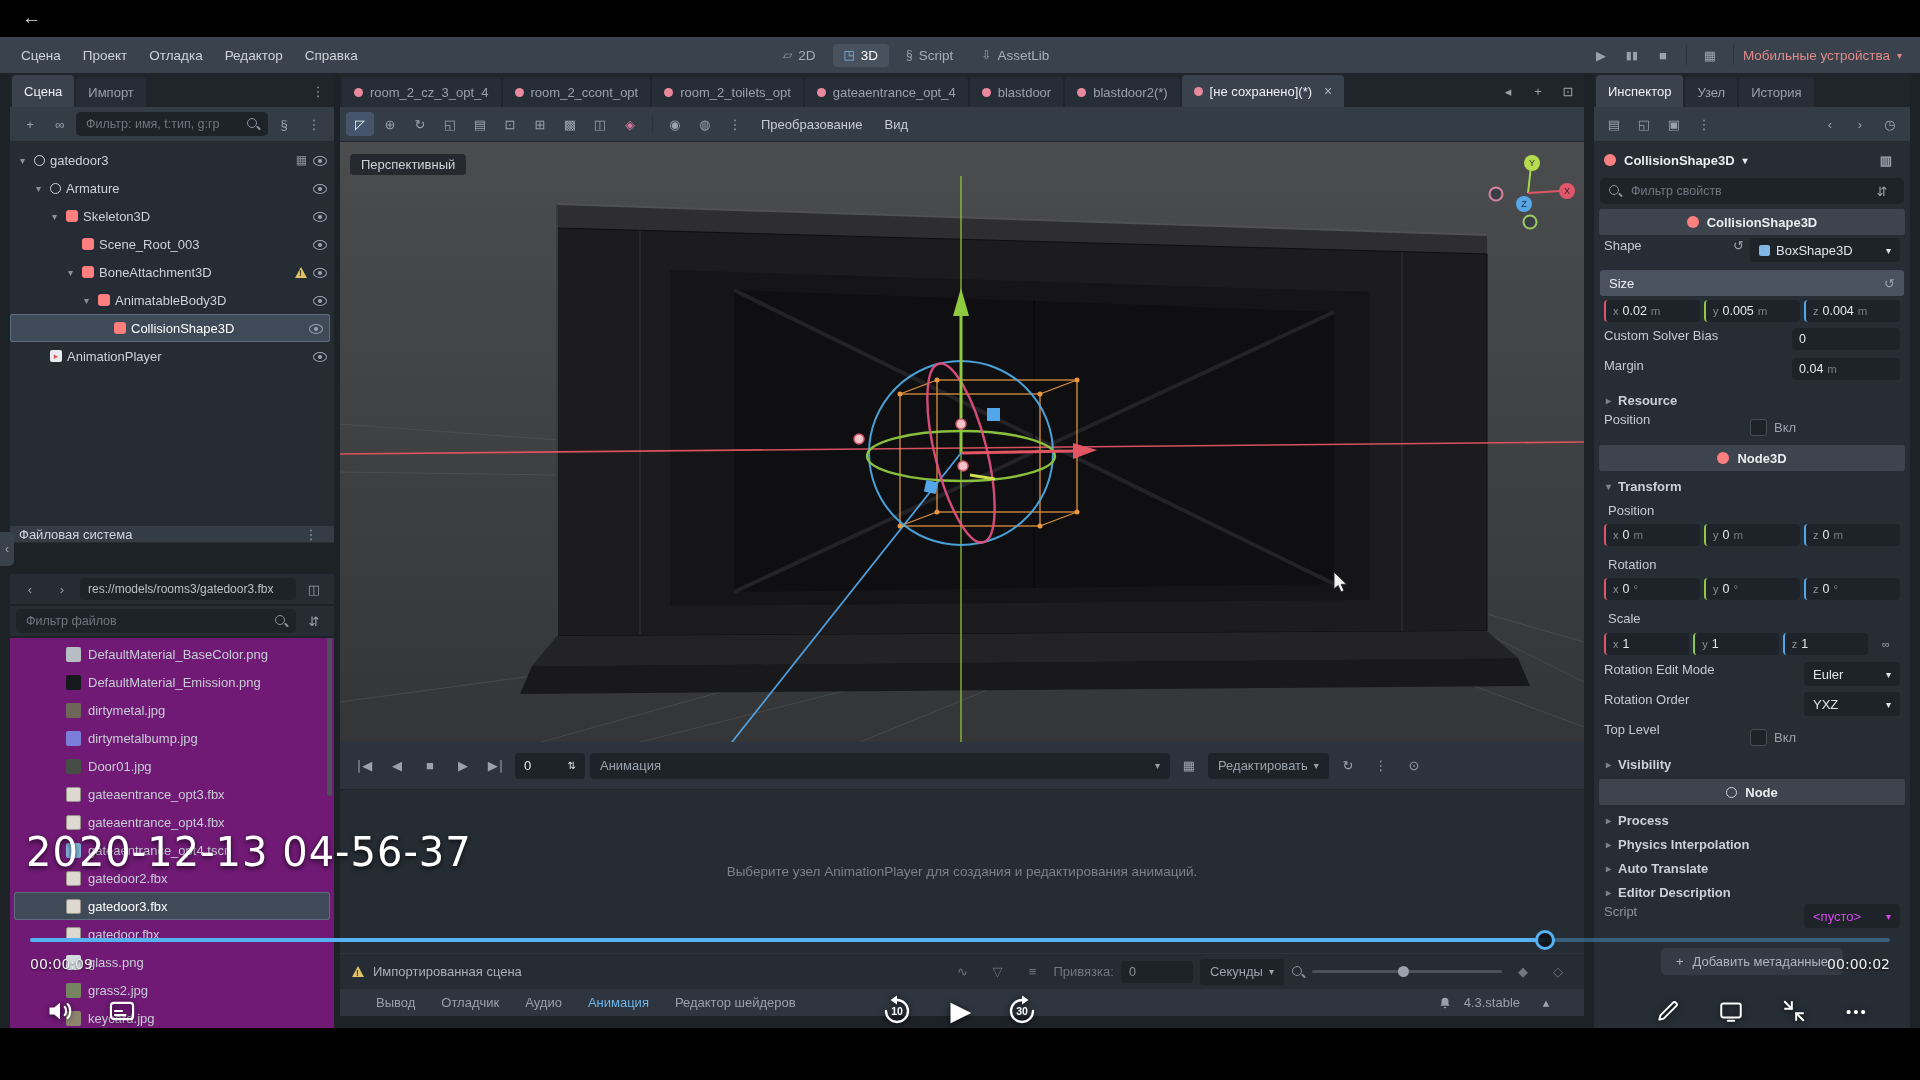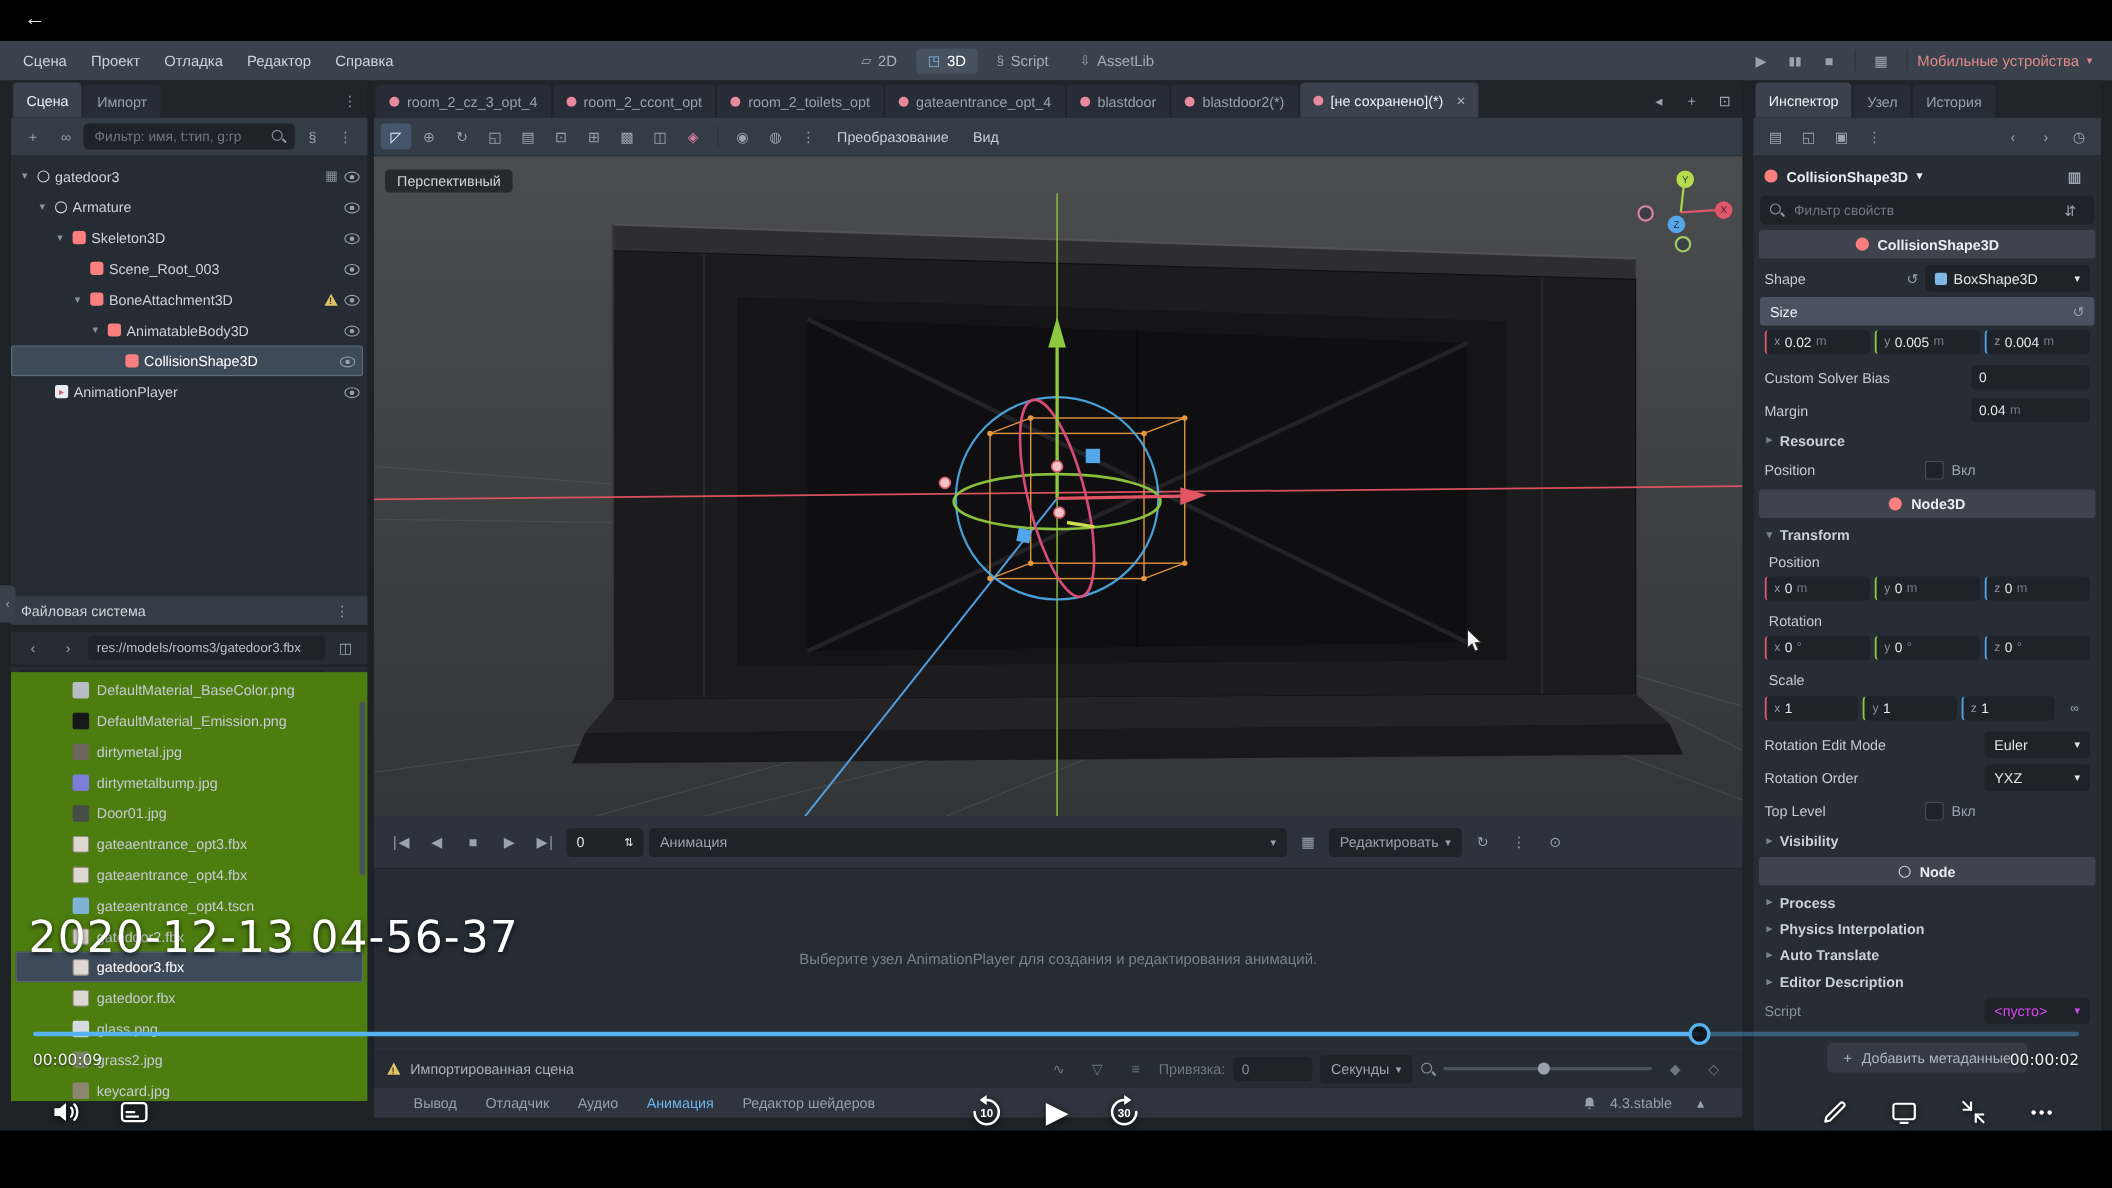--- a/index.html
+++ b/index.html
@@ -92,29 +92,29 @@
   .tsp{flex:1}
   .trow.sel{background:#3e4a58;box-shadow:inset 0 0 0 1px #5d6d80;border-radius:3px;margin-right:4px;color:#fff}
   .warn-tri{position:relative;width:0;height:0;border-left:6.5px solid transparent;border-right:6.5px solid transparent;
       border-bottom:11px solid #e2c269;flex:none}
   .warn-tri::after{content:"!";position:absolute;left:-2px;top:1.5px;font-size:8.5px;color:#40391e;font-weight:bold}
   .film{color:#8a929c;font-size:12px;flex:none}
   #dockhide{position:absolute;left:0;top:495px;width:14px;height:34px;background:#39414b;border-radius:0 5px 5px 0;
       display:flex;align-items:center;justify-content:center;color:#9aa3ad;font-size:12px;z-index:5;cursor:pointer}
 
   
-  #fs-header{position:absolute;left:10px;top:505px;width:324px;height:26px;background:#343c46;display:flex;
+  #fs-header{position:absolute;left:10px;top:489px;width:324px;height:16px;background:#343c46;display:flex;
       align-items:center;padding:0 9px;box-sizing:border-box;color:#cfd5dc;font-size:13px}
   #fs-nav{position:absolute;left:10px;top:537px;width:324px;height:30px;background:#262c34;display:flex;
       align-items:center;gap:4px;padding:0 6px;box-sizing:border-box}
   .pathbox{flex:1;background:#1e232a;border-radius:4px;height:22px;display:flex;align-items:center;padding:0 8px;
       color:#b9c0c8;font-size:12px;white-space:nowrap;overflow:hidden;min-width:0}
   #fs-filter{position:absolute;left:10px;top:569px;width:324px;height:30px;background:#262c34;display:flex;
       align-items:center;gap:4px;padding:0 6px;box-sizing:border-box}
-  #fs-list{position:absolute;left:10px;top:574px;width:324px;height:390px;background:#4d7c0f;overflow:hidden;
+  #fs-list{position:absolute;left:10px;top:601px;width:324px;height:390px;background:#701a75;overflow:hidden;
       padding-top:2px;box-sizing:border-box}
   .frow{height:28px;display:flex;align-items:center;gap:7px;padding-left:56px;padding-right:8px;color:#c6ccd4;
       font-size:13px;white-space:nowrap;cursor:pointer}
   .frow.sel{background:#3e4a58;box-shadow:inset 0 0 0 1px #5d6d80;border-radius:3px;margin:0 4px;padding-left:52px;color:#fff}
   .th{width:15px;height:15px;border-radius:2px;flex:none}
   .t-a{background:#b7bdc2}.t-b{background:#17181b}.t-c{background:#6e6759}.t-d{background:#7b7dd8}
   .t-e{background:#474c47}.t-s{background:#7fb3d6}.t-f{background:#d3dbe0}.t-g{background:#76855f}.t-h{background:#8d8771}
   .th-fbx{background:#ded9d0;border:1px solid #97918a;box-sizing:border-box}
   #fscroll{position:absolute;left:327px;top:601px;width:5px;height:158px;background:#4a525c;border-radius:3px;z-index:4}
 
@@ -155,21 +155,21 @@
       box-sizing:border-box;padding:2px 5px}
   .isel{height:32px;display:flex;align-items:center;gap:8px;padding:0 5px;color:#e8edf2;font-weight:bold;font-size:13px}
   .nicon{width:12px;height:12px;border-radius:50%;background:#fc7f7f;flex:none}
   .nicon.gray{background:none;border:1.5px solid #cfd6dd;width:9px;height:9px}
   .ifilter{height:26px;display:flex;align-items:center;gap:7px;background:#1e232a;border-radius:5px;margin:2px 1px 5px;
       padding:0 8px;color:#7b838d}
   .ifilter input{flex:1;background:none;border:none;outline:none;color:#cfd5dc;font-size:12.5px;font-family:inherit;min-width:0}
   .ifilter input::placeholder{color:#6f7781}
   .icat{height:26px;margin:3px 0;background:#3d444e;border-radius:3px;display:flex;align-items:center;
       justify-content:center;gap:8px;color:#e8edf2;font-weight:bold;font-size:13px}
-  .prow{min-height:30px;display:flex;align-items:center;gap:6px;padding:0 5px;font-size:13px;color:#c3cad2}
+  .prow{min-height:30px;display:flex;gap:6px;padding:0 5px;font-size:13px;color:#c3cad2}
   .plabel{flex:1;white-space:nowrap;overflow:hidden;text-overflow:ellipsis}
   .nf{background:#1e232a;border-radius:4px;height:22px;display:flex;align-items:center;padding:0 7px;gap:4px;
       color:#e4e9ee;font-size:12.5px;box-sizing:border-box}
   .unit{color:#747d87;font-size:11.5px}
   .axl{color:#8a929c;font-size:11px}
   .vrow{display:flex;gap:4px;padding:2px 5px 6px;align-items:center}
   .vrow .nf{flex:1;border-left:2px solid #555}
   .bx{border-left-color:#e0566a !important}
   .by{border-left-color:#8fc93f !important}
   .bz{border-left-color:#52a6ea !important}

